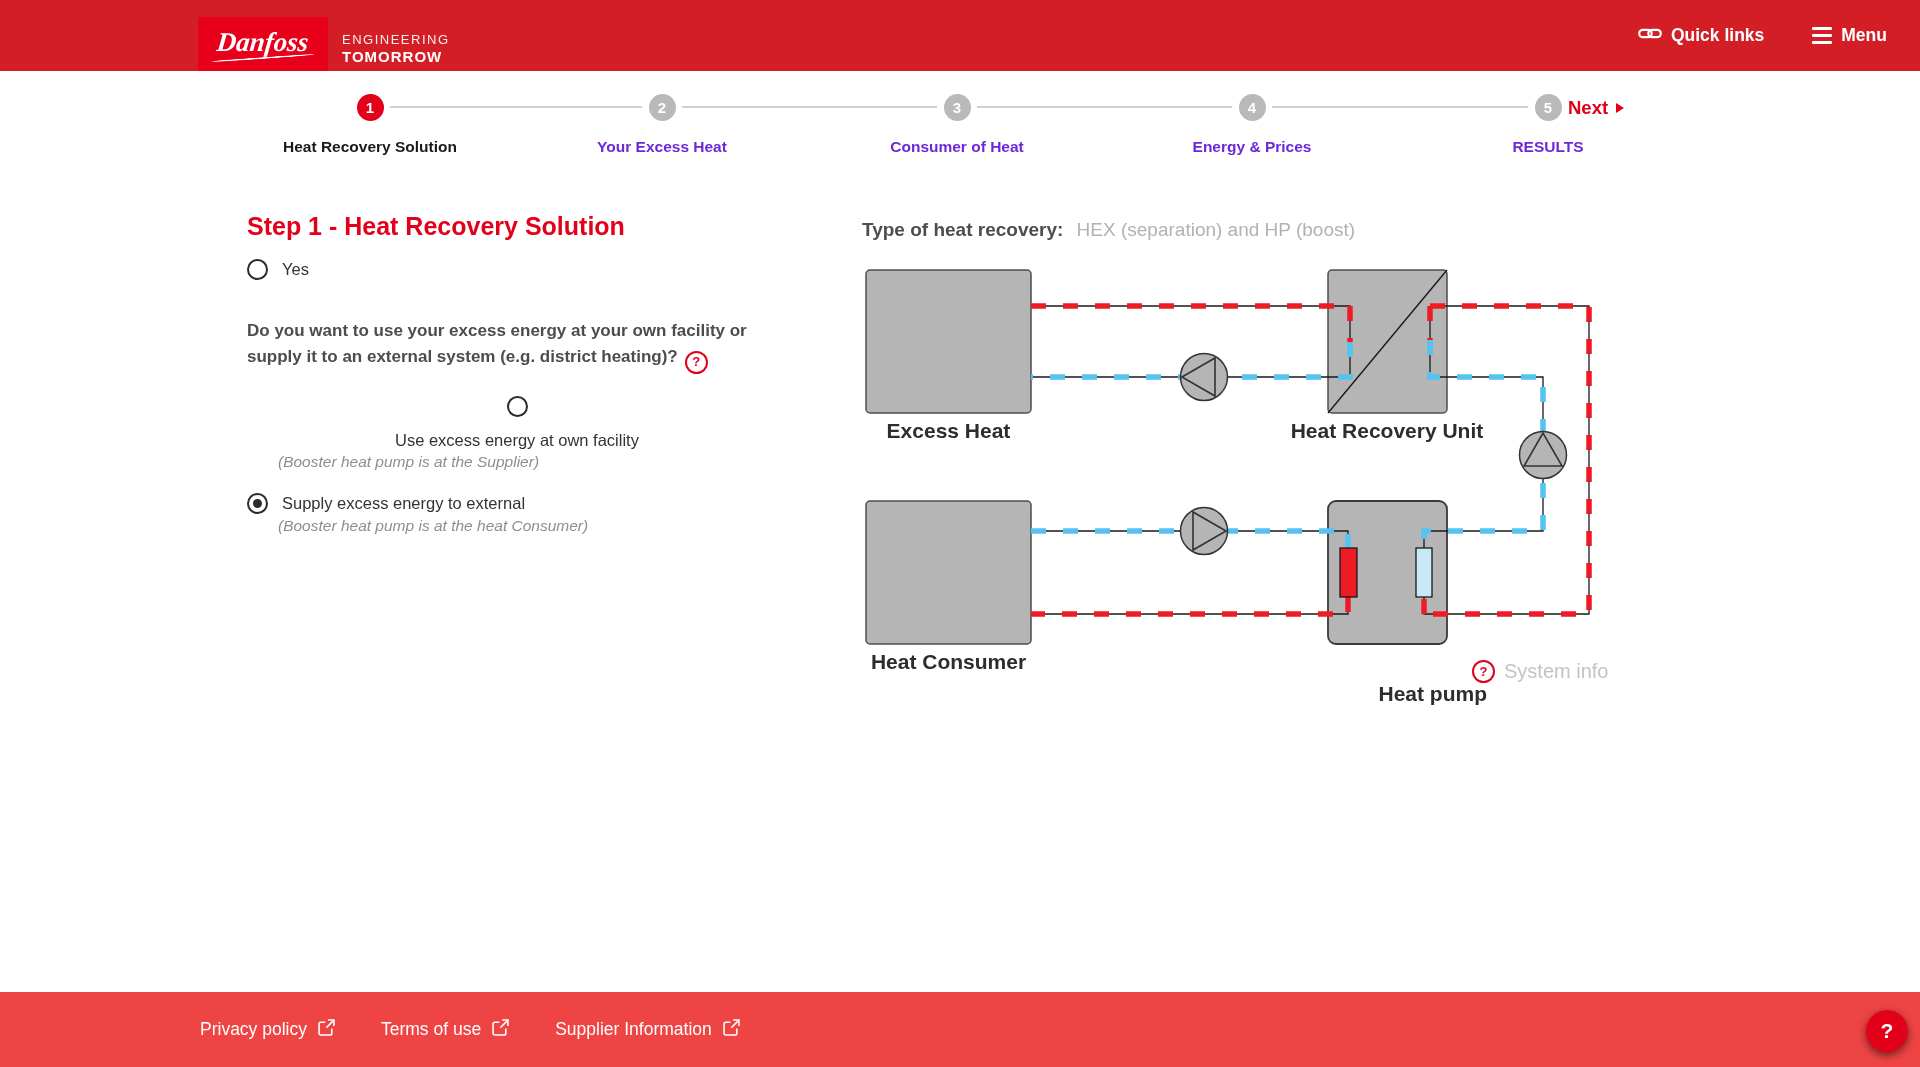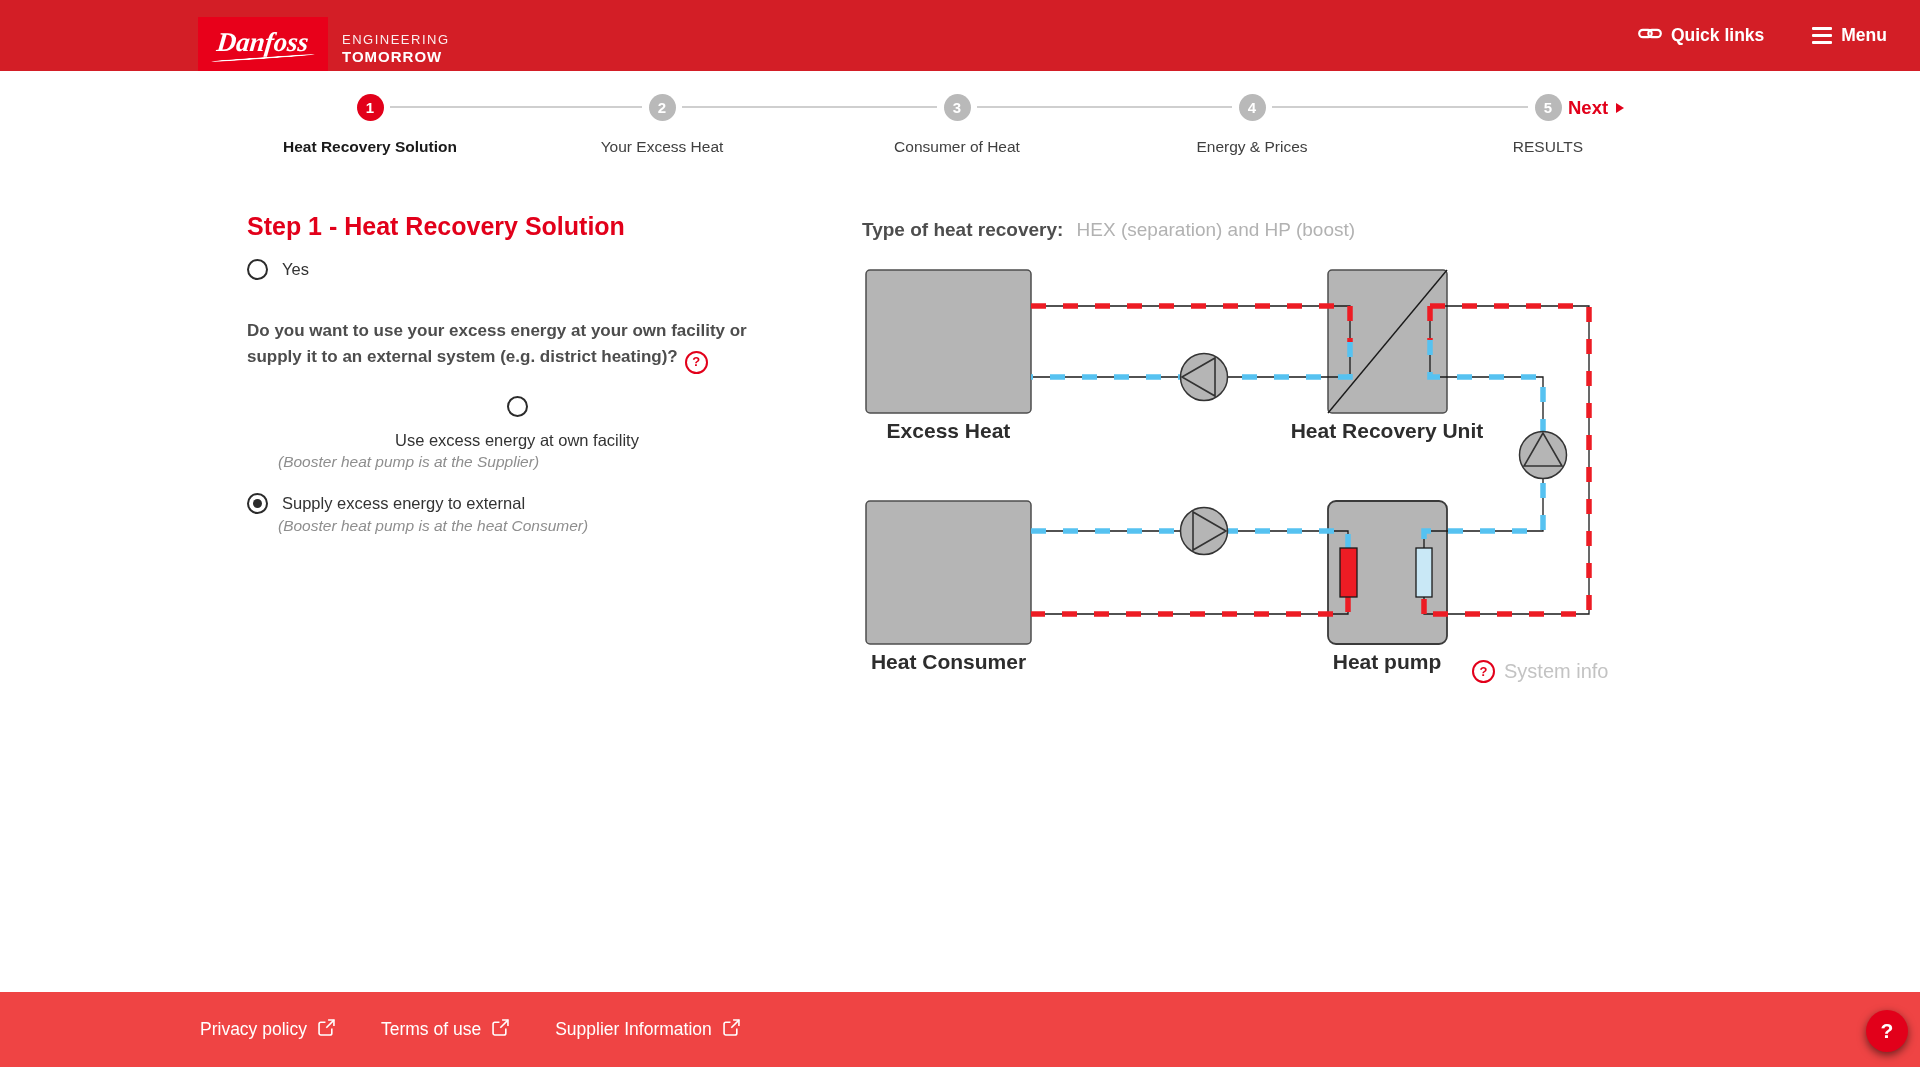--- a/index.html
+++ b/index.html
@@ -20,21 +20,21 @@
   .hdr-item{display:flex;align-items:center;gap:9px;color:#fff;font-size:17.5px;font-weight:700;cursor:pointer;}
   .burger{display:flex;flex-direction:column;gap:4px;}
   .burger div{width:20px;height:3px;background:#fff;border-radius:1px;}
 
   
   .step{position:absolute;top:94px;width:240px;text-align:center;}
   .step-circle{width:27px;height:27px;border-radius:50%;background:#b9b9b9;color:#fff;
                font-size:15px;font-weight:700;display:flex;align-items:center;justify-content:center;
                margin:0 auto;cursor:pointer;}
   .step[data-active="true"] .step-circle{background:var(--accent-red,#e2001a);}
-  .step-label{margin-top:17px;font-size:15.5px;color:#404040;font-weight:400;}
+  .step-label{margin-top:17px;font-size:15.5px;color:#6d28d9;font-weight:700;}
   .step[data-active="true"] .step-label{color:#1a1a1a;font-weight:700;}
   .connector{position:absolute;top:106px;height:2px;background:#cfcfcf;}
   .next-btn{position:absolute;left:1568px;top:97px;display:flex;align-items:center;gap:8px;
             color:var(--accent-red,#e2001a);font-size:18.5px;font-weight:700;cursor:pointer;}
   .next-arrow{width:0;height:0;border-left:8px solid var(--accent-red,#e2001a);
               border-top:5.5px solid transparent;border-bottom:5.5px solid transparent;}
 
   
   .left-col{position:absolute;left:247px;top:212px;width:540px;}
   .step-title{margin:0 0 18px 0;font-size:25px;font-weight:700;color:var(--accent-red,#e2001a);}
@@ -54,21 +54,21 @@
 
   
   .type-line{position:absolute;left:862px;top:219px;font-size:19px;}
   .type-line .t-label{font-weight:700;color:#4d4d4d;}
   .type-line .t-value{color:#b2b2b2;margin-left:8px;}
   .diagram-svg{position:absolute;left:862px;top:262px;}
   .box-label{position:absolute;font-size:21px;font-weight:700;color:#2d2d2d;text-align:center;}
   .lbl-excess{left:866px;top:419px;width:165px;}
   .lbl-hru{left:1287px;top:419px;width:200px;}
   .lbl-consumer{left:866px;top:650px;width:165px;}
-  .lbl-heatpump{left:1287px;top:650px;width:200px;}
+  .lbl-heatpump{left:1287px;top:682px;width:200px;text-align:right;}
   .system-info{position:absolute;left:1472px;top:660px;display:flex;align-items:center;gap:9px;cursor:pointer;}
   .system-info .txt{font-size:20px;color:#c3c3c3;}
 
   
   .footer{position:absolute;left:0;top:992px;width:1920px;height:75px;background:#ef4444;
           display:flex;align-items:center;gap:46px;padding-left:200px;box-sizing:border-box;}
   .f-link{display:flex;align-items:center;gap:11px;color:#fff;font-size:17.5px;cursor:pointer;}
   .fab-help{position:absolute;left:1866px;top:1010px;width:42px;height:42px;border-radius:50%;
             background:var(--accent-red,#e2001a);color:#fff;font-size:21px;font-weight:700;
             display:flex;align-items:center;justify-content:center;cursor:pointer;

